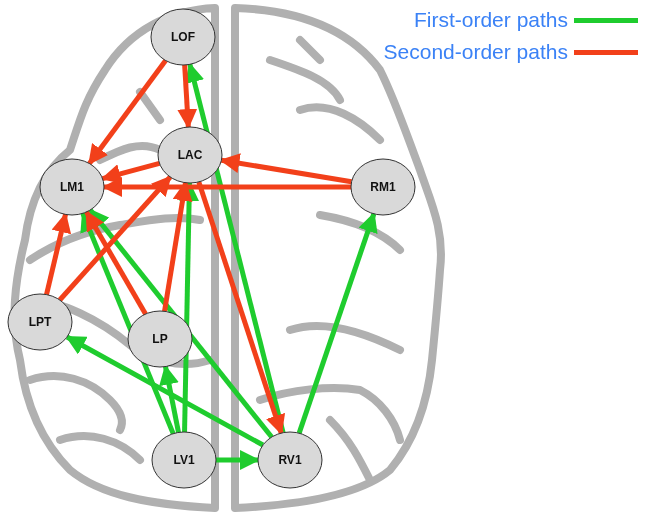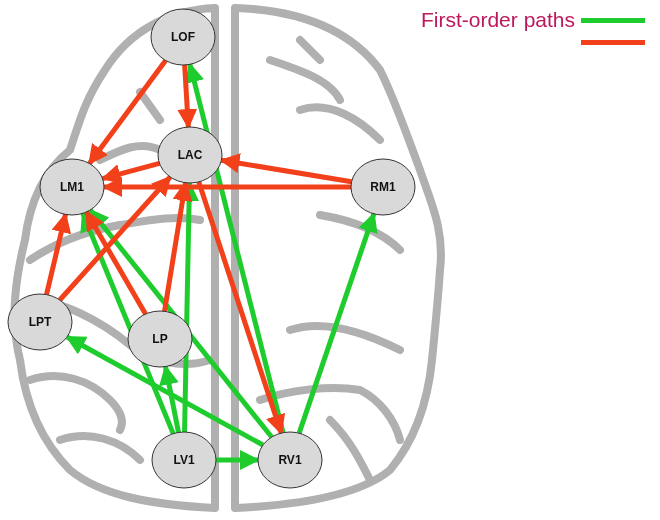--- a/index.html
+++ b/index.html
@@ -1,18 +1,18 @@
 <!DOCTYPE html>
 <html><head>
 <meta charset="utf-8">
 <style>
   html, body { margin: 0; padding: 0; background: #ffffff; }
   body { width: 660px; height: 520px; position: relative; overflow: hidden; font-family: "Liberation Sans", sans-serif; }
   #diagram { position: absolute; left: 0; top: 0; }
-  .legend { position: absolute; right: 15px; display: flex; align-items: center; font-size: 21px; color: #be185d; }
+  .legend { position: absolute; right: 22px; display: flex; align-items: center; font-size: 21px; color: #3b82f6; }
   .legend .swatch { width: 64px; height: 5px; margin-left: 6px; }
   .legend.first { top: 8px; }
   .legend.second { top: 40px; }
   .node-label { font-family: "Liberation Sans", sans-serif; font-weight: bold; font-size: 12px; fill: #111; }
 </style>
 </head>
 <body>
 
 <svg id="diagram" width="660" height="520" viewBox="0 0 660 520">
   <g fill="none" stroke="#b0b0b0" stroke-width="8" stroke-linecap="round" stroke-linejoin="round">
@@ -100,14 +100,15 @@
         <text x="290" y="464" text-anchor="middle" class="node-label">RV1</text>
       </g>
     </g>
 </svg>
 
 <div class="legend first">
   <span>First-order paths</span>
   <span class="swatch" style="background:#1fcc2e"></span>
 </div>
 <div class="legend second">
+  <span>Second-order paths</span>
   <span class="swatch" style="background:#f2401a"></span>
 </div>
 
 </body></html>

